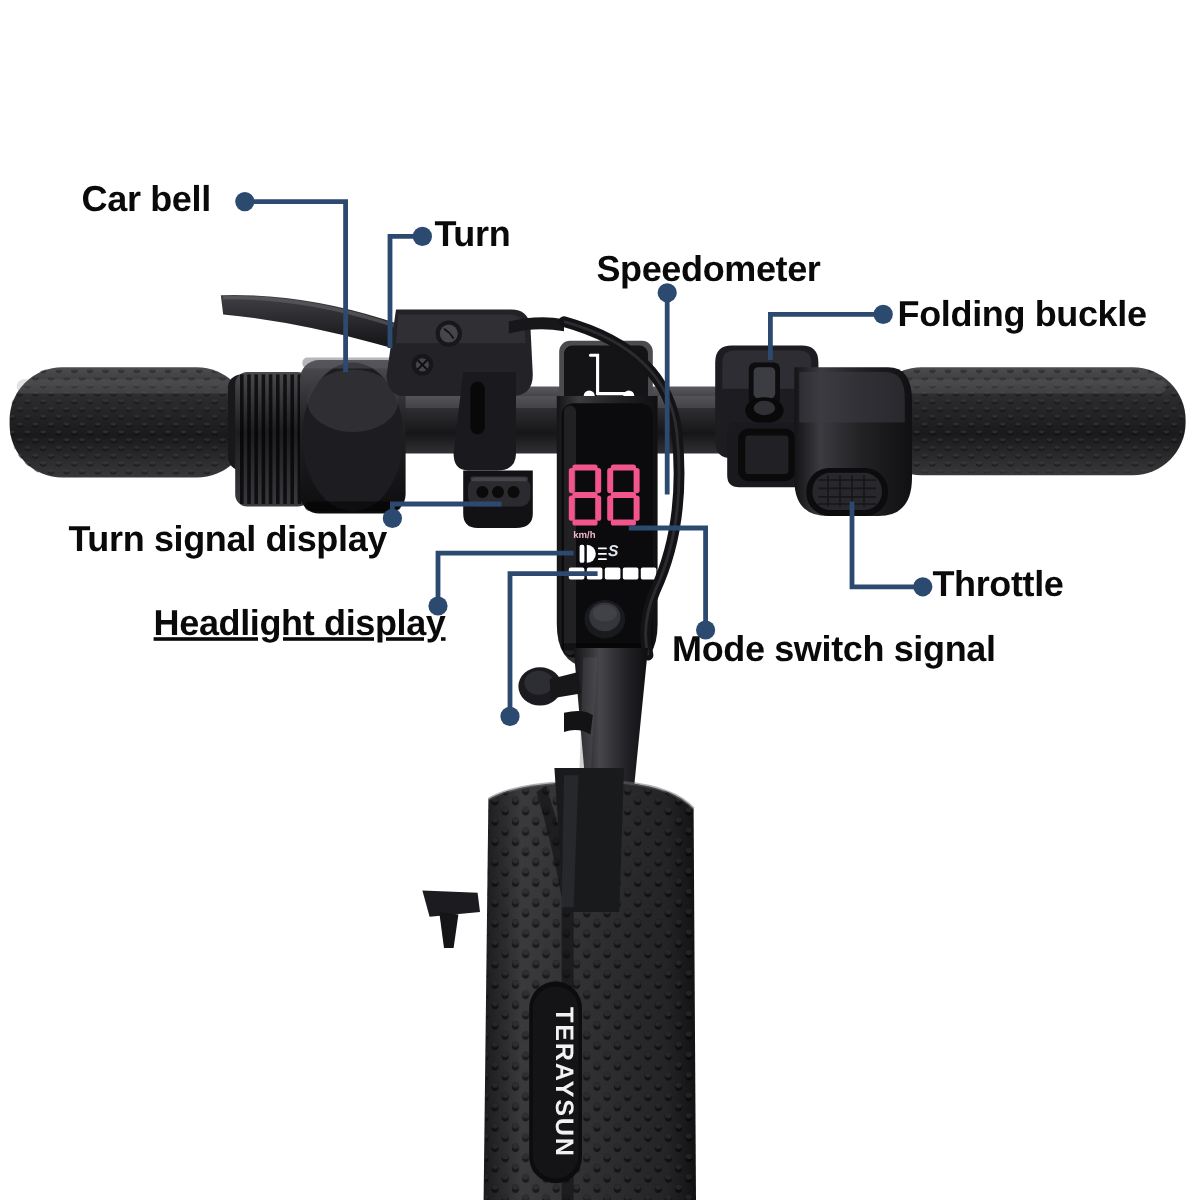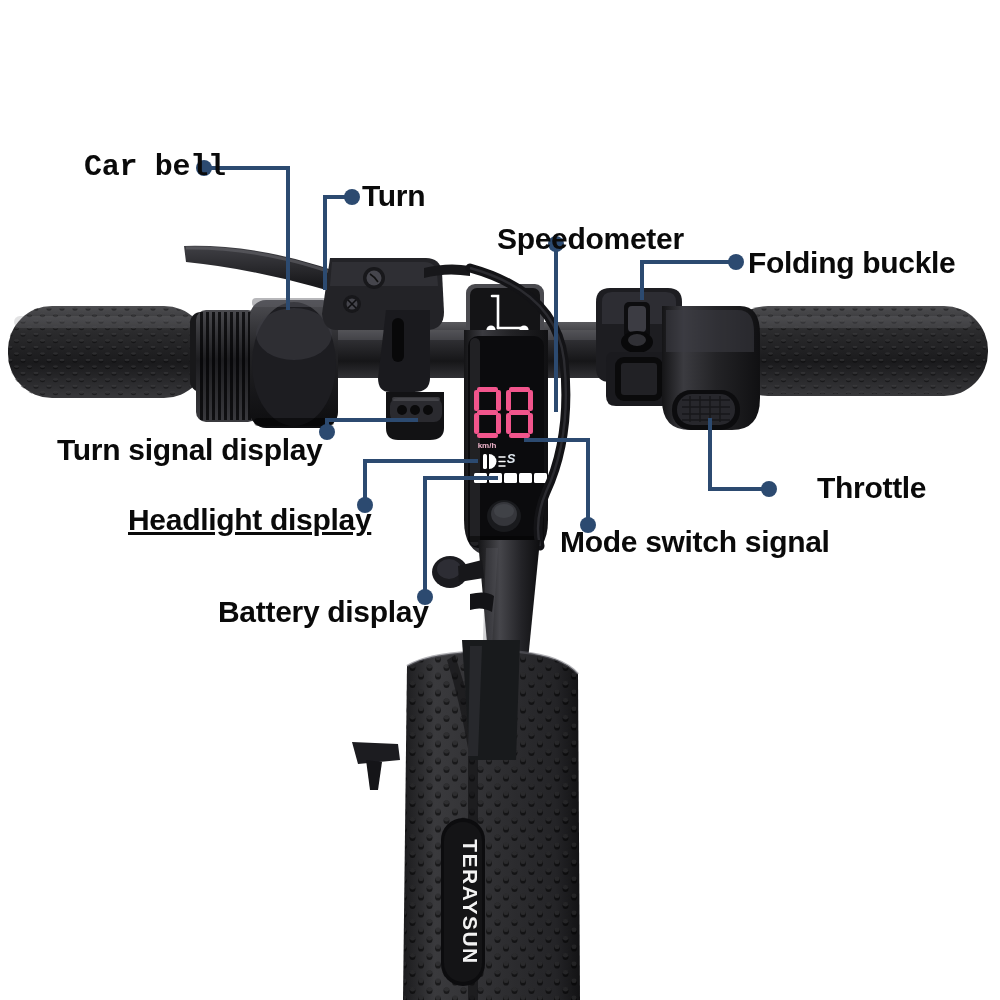--- a/index.html
+++ b/index.html
@@ -344,31 +344,30 @@
       <path class="ln" d="M588 525 L588 440 L524 440"></path>
       <circle class="pt" cx="588" cy="525" r="8"></circle>
     </g>
 
     <g>
       <path class="ln" d="M769 489 L710 489 L710 418"></path>
       <circle class="pt" cx="769" cy="489" r="8"></circle>
     </g>
   </svg>
 
-  <div class="label" style="left:84px;  top:152px;font-family:Liberation Mono, monospace;">Car bell</div>
+  <div class="label" style="left:68px;  top:152px;">Car bell</div>
 
   <div class="label" style="left:362px; top:181px;">Turn</div>
 
-  <div class="label" style="left:497px; top:224px;">Speedometer</div>
+  <div class="label" style="left:497px; top:210px;">Speedometer</div>
 
   <div class="label" style="left:748px; top:248px;">Folding buckle</div>
 
   <div class="label" style="left:57px;  top:435px;">Turn signal display</div>
 
   <div class="label" style="left:128px; top:505px;text-decoration:underline;">Headlight display</div>
 
-  <div class="label" style="left:777px; top:473px;margin-left:40px;">Throttle</div>
+  <div class="label" style="left:777px; top:473px;">Throttle</div>
 
   <div class="label" style="left:560px; top:527px;">Mode switch signal</div>
 
-  <div class="label" style="left:218px; top:597px;">Battery display</div>
 
 </div>
 
 </body></html>

